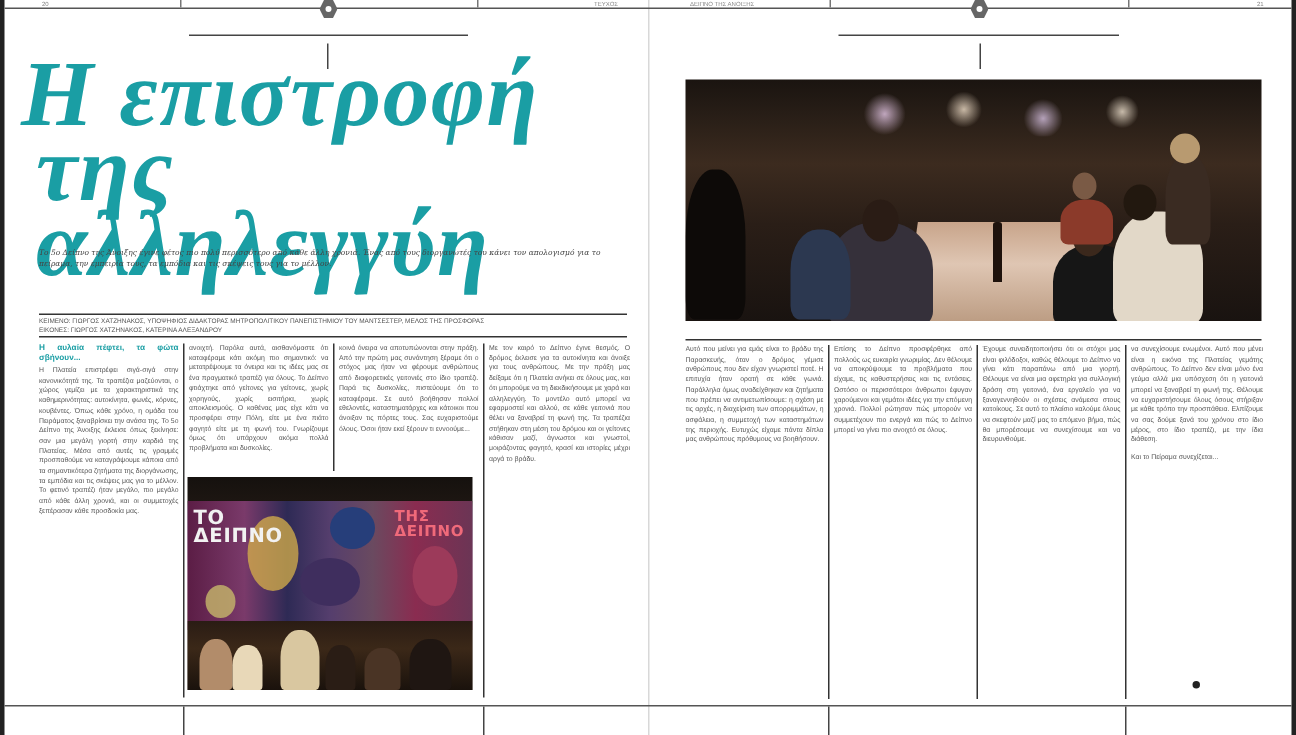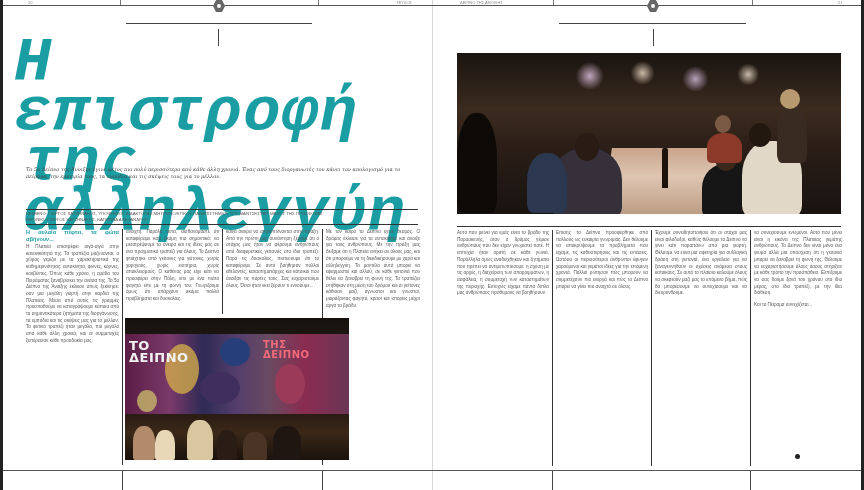--- a/index.html
+++ b/index.html
@@ -9,34 +9,34 @@
   .edge-right{position:absolute;right:0;top:0;width:3px;height:490px;background:#222;}
   .gutter{position:absolute;left:432px;top:0;width:1px;height:490px;background:#d8d8d8;}
   .top-rule{position:absolute;left:3px;right:3px;top:5px;height:1px;background:#555;}
   .top-tick{position:absolute;top:0;width:1px;height:5px;background:#777;}
   .folio{position:absolute;top:0;font-family:"Liberation Sans",sans-serif;font-size:4px;color:#888;}
   .hex{position:absolute;top:0;width:12px;height:12px;background:#666;clip-path:polygon(25% 0,75% 0,100% 50%,75% 100%,25% 100%,0 50%);}
   .hex::after{content:"";position:absolute;left:4px;top:4px;width:4px;height:4px;border-radius:50%;background:#fff;}
   .title-rule{position:absolute;top:23px;height:1px;background:#444;}
   .title-stem{position:absolute;top:29px;width:1px;height:17px;background:#444;}
 
-  .headline{position:absolute;left:14px;top:38px;width:410px;font-family:Liberation Mono, monospace;font-style:italic;font-weight:bold;color:#1a9ea4;line-height:50px;font-size:62px;letter-spacing:1px;}
+  .headline{position:absolute;left:14px;top:38px;width:410px;font-family:Liberation Serif, serif;font-style:italic;font-weight:bold;color:#1a9ea4;line-height:50px;font-size:62px;letter-spacing:1px;}
   .headline .l2{display:block;padding-left:10px;}
   .deck{position:absolute;left:26px;top:166px;width:390px;font-family:"DejaVu Serif",serif;font-style:italic;font-size:5px;line-height:7px;color:#444;}
 
   .rule{position:absolute;height:1px;background:#333;}
   .credits{position:absolute;left:26px;top:211px;width:390px;font-family:"Liberation Sans",sans-serif;font-size:4.3px;line-height:6px;color:#555;text-transform:uppercase;}
 
   .col{position:absolute;font-family:"Liberation Sans",sans-serif;font-size:4.6px;line-height:6.7px;color:#555;text-align:justify;overflow:hidden;}
   .col p{margin:0 0 1px 0;}
   .vline{position:absolute;width:1px;background:#333;}
   .subhead{font-family:"Liberation Sans",sans-serif;font-weight:bold;color:#1a9ea4;font-size:5.5px;line-height:7px;margin-bottom:1px;display:block;}
 
   .photo{position:absolute;overflow:hidden;}
-  .photo-mural{left:125px;top:318px;width:224px;height:142px;background:linear-gradient(180deg,#15110e 0%,#1d1612 12%,#3a1a3a 14%,#55224f 30%,#6b2d54 45%,#5a2a3a 60%,#3a2a20 72%,#2a1f18 100%);}
+  .photo-mural{left:125px;top:318px;width:190px;height:142px;background:linear-gradient(180deg,#15110e 0%,#1d1612 12%,#3a1a3a 14%,#55224f 30%,#6b2d54 45%,#5a2a3a 60%,#3a2a20 72%,#2a1f18 100%);}
   .mural-band{position:absolute;left:0;right:0;top:16px;height:86px;background:linear-gradient(90deg,#5b1d45 0%,#7a3a6a 20%,#2e2a55 35%,#553e6d 50%,#6a4a60 65%,#8a2c50 80%,#6b3555 100%);}
   .mural-blob{position:absolute;border-radius:50%;}
   .mural-text{position:absolute;font-family:"DejaVu Sans",sans-serif;font-weight:bold;color:#f2f2f2;font-size:13px;line-height:12px;letter-spacing:0.5px;}
   .mural-text2{color:#f06a7a;}
   .crowd{position:absolute;left:0;right:0;bottom:0;height:46px;background:linear-gradient(180deg,#2a1c14 0%,#3b2818 40%,#1a120c 100%);}
   .person{position:absolute;bottom:0;border-radius:45% 45% 10% 10%;}
 
   .photo-dinner{left:457px;top:53px;width:384px;height:161px;background:linear-gradient(180deg,#1a1410 0%,#2b2018 18%,#3c2b1f 35%,#2a1e17 60%,#191310 100%);}
   .lights{position:absolute;left:80px;right:40px;top:8px;height:30px;background:radial-gradient(circle at 20% 50%,#e7c9e8 0,transparent 14px),radial-gradient(circle at 40% 40%,#f1dfc9 0,transparent 12px),radial-gradient(circle at 60% 60%,#d8c2e2 0,transparent 13px),radial-gradient(circle at 80% 45%,#efe2cf 0,transparent 11px);opacity:.8;}
   .table{position:absolute;left:150px;top:95px;width:120px;height:70px;background:linear-gradient(180deg,#c8a48a 0%,#dfc6b3 40%,#b9997f 100%);transform:skewX(-8deg);}

